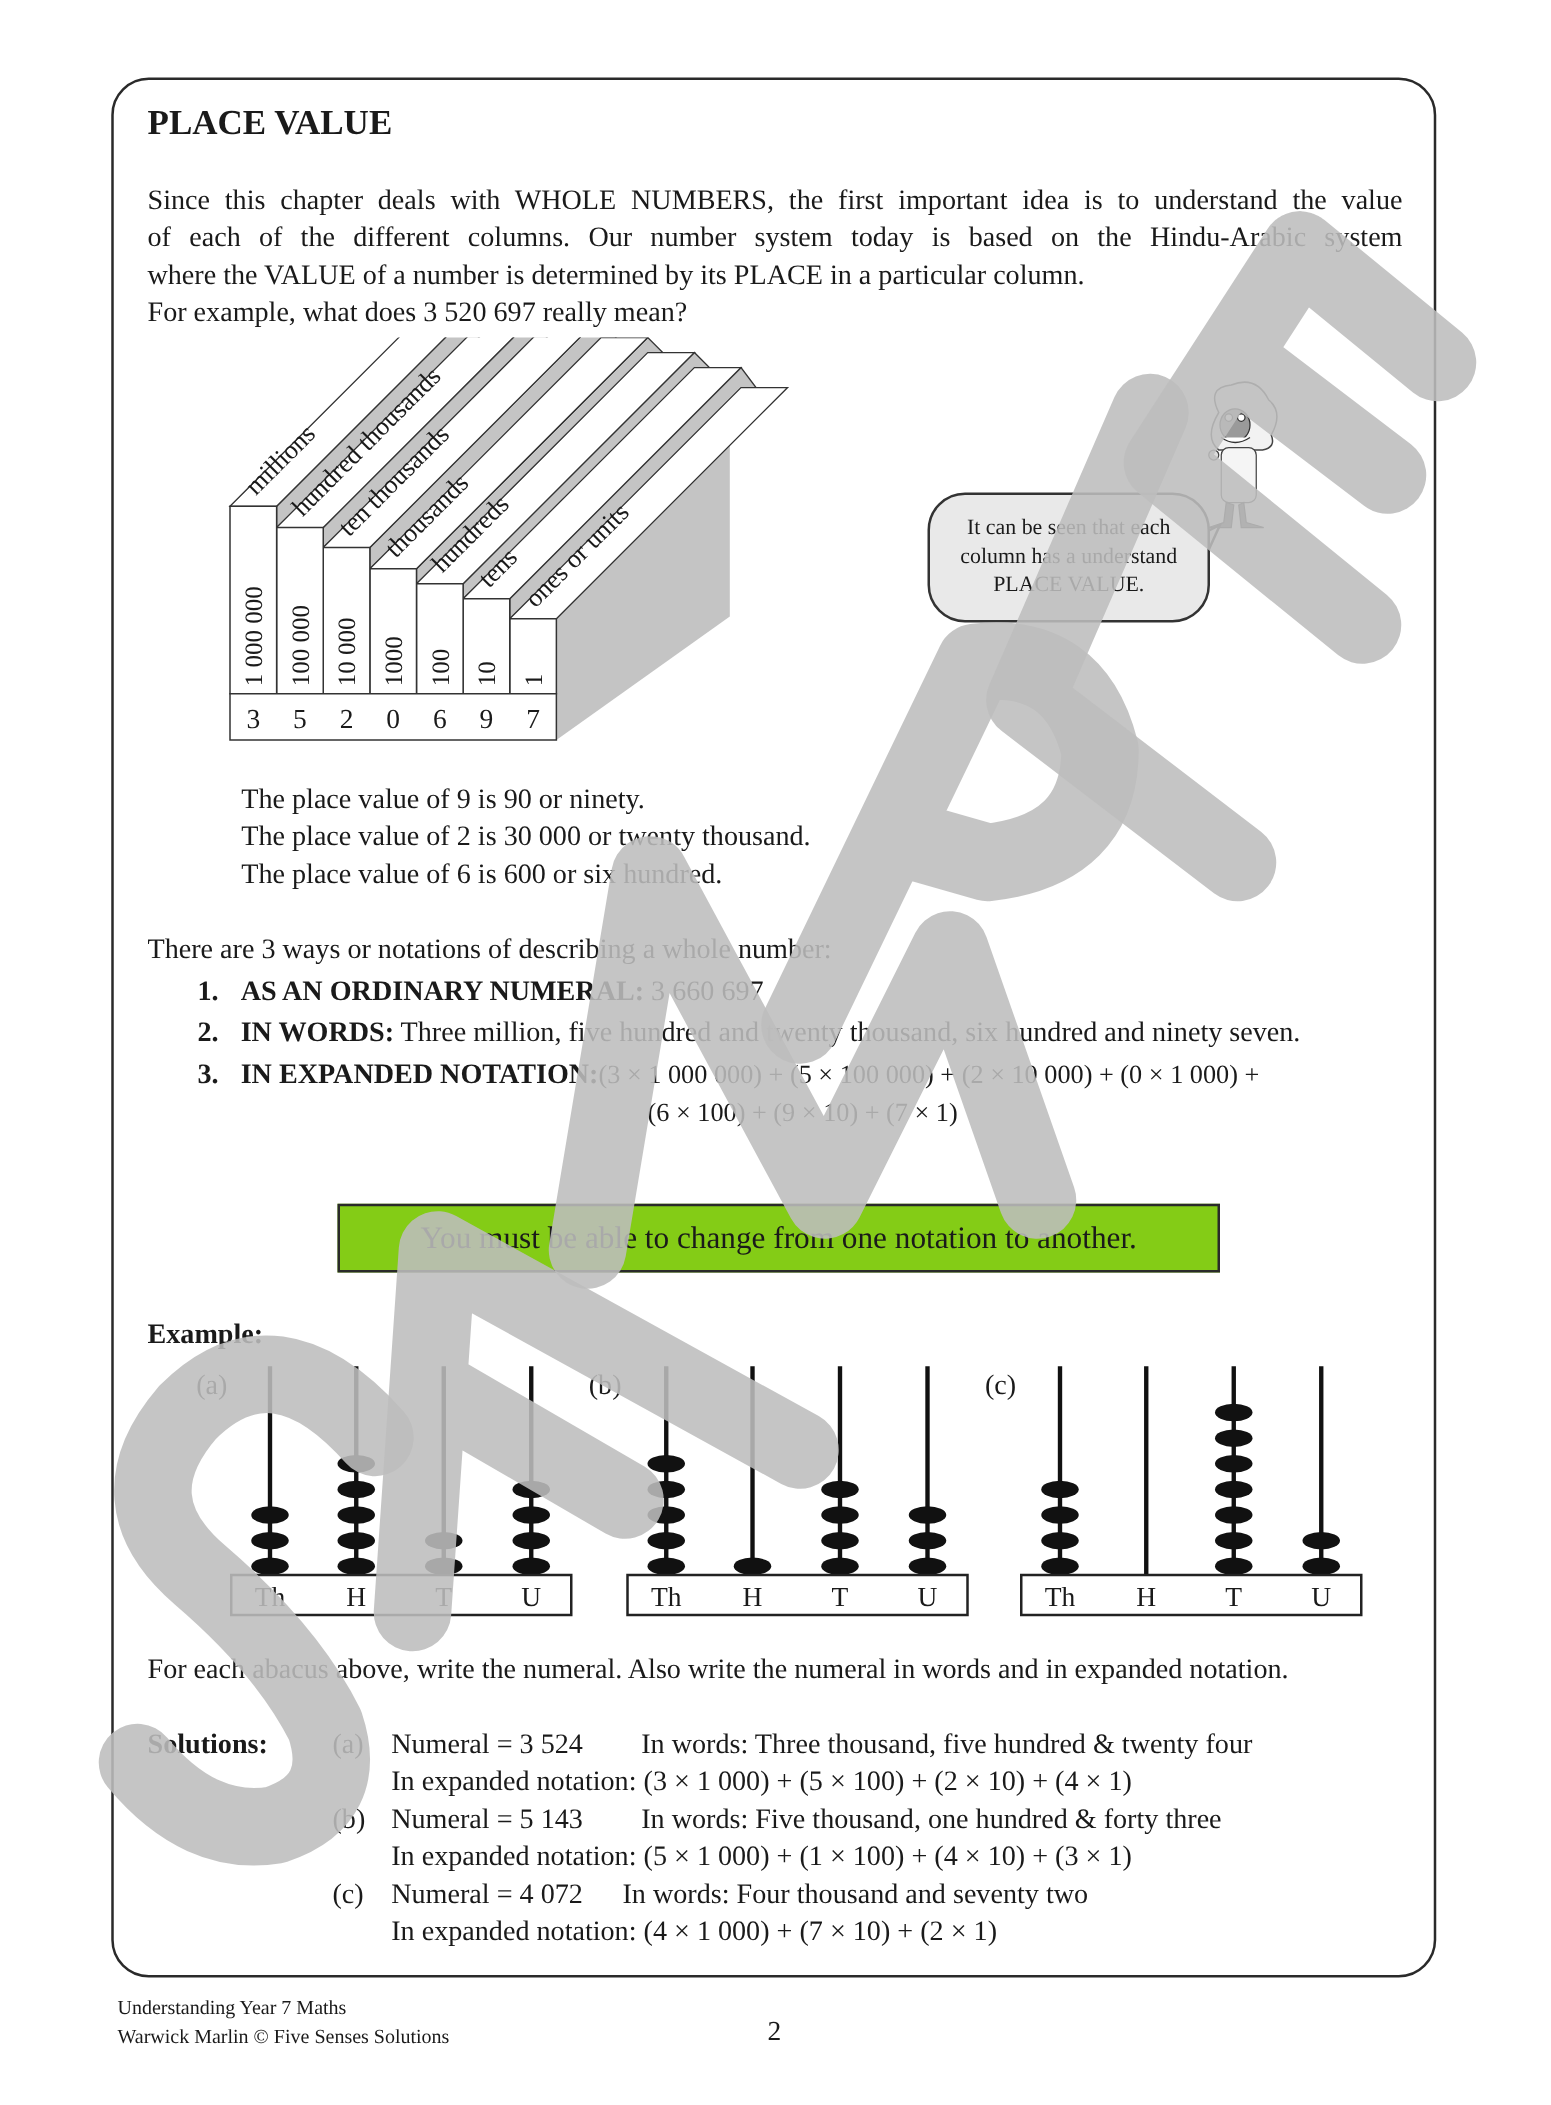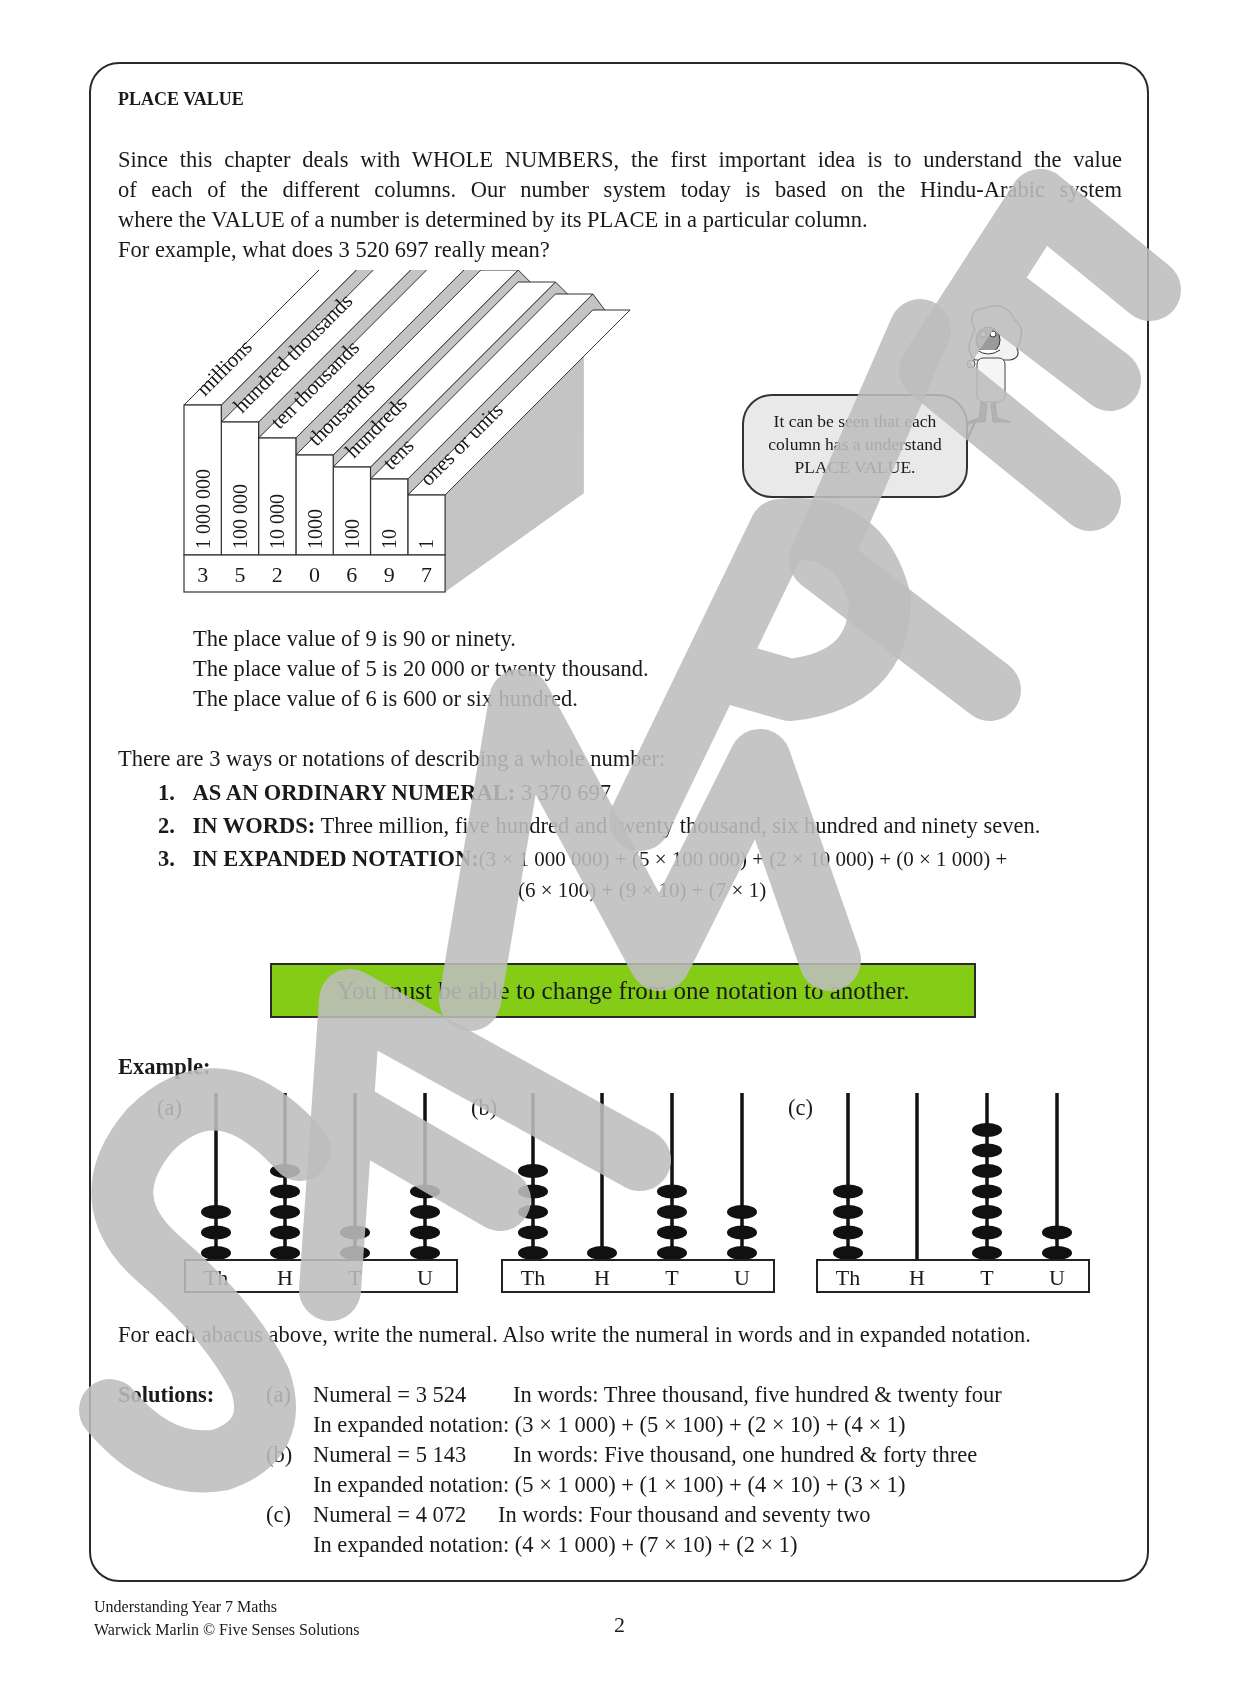--- a/index.html
+++ b/index.html
@@ -1,20 +1,20 @@
 <!DOCTYPE html>
 <html><head>
 <meta charset="utf-8">
 <style>
   html,body{margin:0;padding:0;background:#fff;}
   body{width:1241px;height:1684px;position:relative;overflow:hidden;font-family:"Liberation Serif","DejaVu Serif",serif;color:#1a1a1a;}
   .abs{position:absolute;}
   #frame{position:absolute;left:89px;top:62px;width:1060px;height:1520px;border:2px solid #2a2a2a;border-radius:30px;box-sizing:border-box;}
   .t{position:absolute;white-space:nowrap;font-size:22.5px;line-height:26px;}
-  .title{font-weight:bold;font-size:18px;}
+  .title{font-weight:bold;font-size:28px;}
   .just{white-space:normal;width:1004px;text-align:justify;text-align-last:justify;}
   .b{font-weight:bold;}
   #note{position:absolute;left:270px;top:963px;width:706px;height:55px;border:2px solid #2a2a2a;background:#84cc16;box-sizing:border-box;font-size:25px;display:flex;align-items:center;justify-content:center;}
   #bubble{position:absolute;left:742px;top:394px;width:226px;height:104px;border:2px solid #333;border-radius:30px;background:#e9e9e9;box-sizing:border-box;font-size:17.5px;line-height:23px;text-align:center;padding-top:14px;}
   svg text{font-family:"Liberation Serif","DejaVu Serif",serif;}
   #watermark{position:absolute;left:0;top:0;pointer-events:none;}
   .foot{position:absolute;font-size:16px;white-space:nowrap;}
 </style>
 </head>
 <body>
@@ -87,28 +87,28 @@
 <svg class="abs" style="left:960px;top:418px;" width="20" height="30" viewBox="0 0 20 30">
   <path d="M0 10 L16 2 L6 24" fill="#e9e9e9" stroke="#333" stroke-width="2"></path>
 </svg>
 <div id="bubble">
   <div>It can be seen that each</div>
   <div>column has a understand</div>
   <div>PLACE VALUE.</div>
 </div>
 
 <div class="t" style="left:193px;top:626px;">The place value of 9 is 90 or ninety.</div>
-<div class="t" style="left:193px;top:656px;">The place value of 5 is 20 000 or twenty thousand.</div>
+<div class="t" style="left:193px;top:656px;">The place value of 2 is 30 000 or twenty thousand.</div>
 <div class="t" style="left:193px;top:686px;">The place value of 6 is 600 or six hundred.</div>
 
 <div class="t" style="left:118px;top:746px;">There are 3 ways or notations of describing a whole number:</div>
 
 <div class="t" style="left:158px;top:780px;">
   <span class="b">1.</span>
-  <span class="b" style="margin-left:12px;">AS AN ORDINARY NUMERAL:</span><span> 3 370 697</span>
+  <span class="b" style="margin-left:12px;">AS AN ORDINARY NUMERAL:</span><span> 3 660 697</span>
 </div>
 <div class="t" style="left:158px;top:813px;">
   <span class="b">2.</span>
   <span class="b" style="margin-left:12px;">IN WORDS:</span><span> Three million, five hundred and twenty thousand, six hundred and ninety seven.</span>
 </div>
 <div class="t" style="left:158px;top:846px;">
   <span class="b">3.</span>
   <span class="b" style="margin-left:12px;">IN EXPANDED NOTATION:</span><span style="font-size:21px;">(3 × 1 000 000) + (5 × 100 000) + (2 × 10 000) + (0 × 1 000) +</span>
 </div>
 <div class="t" style="left:518px;top:877px;font-size:21px;">(6 × 100) + (9 × 10) + (7 × 1)</div>

